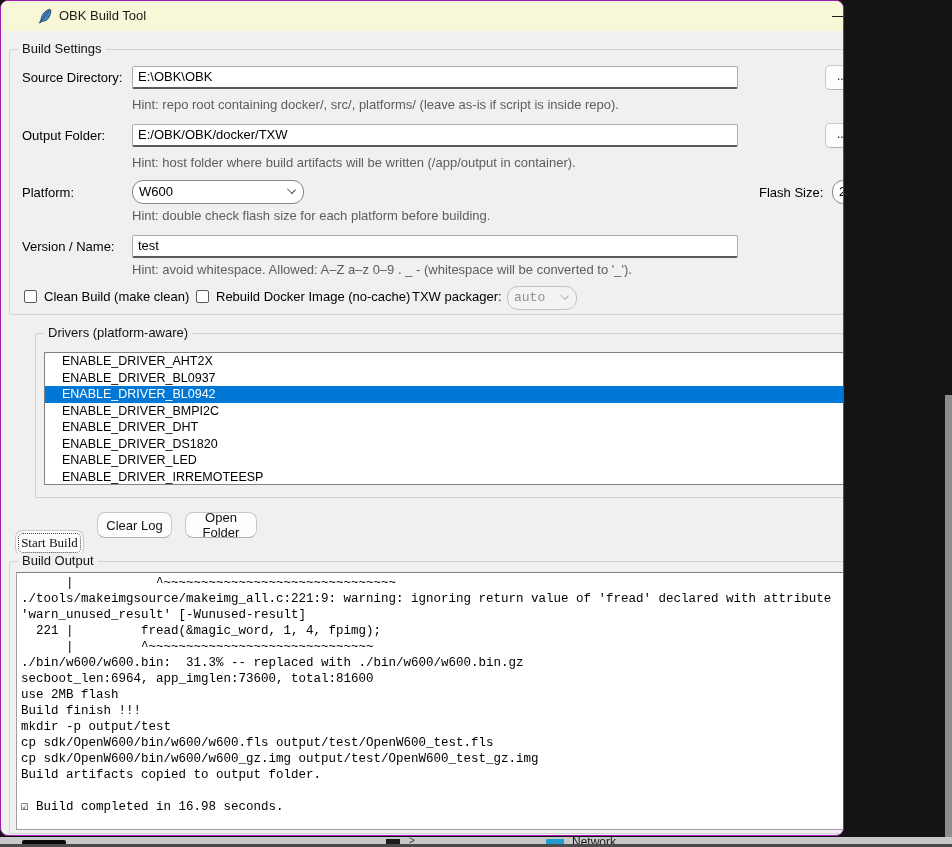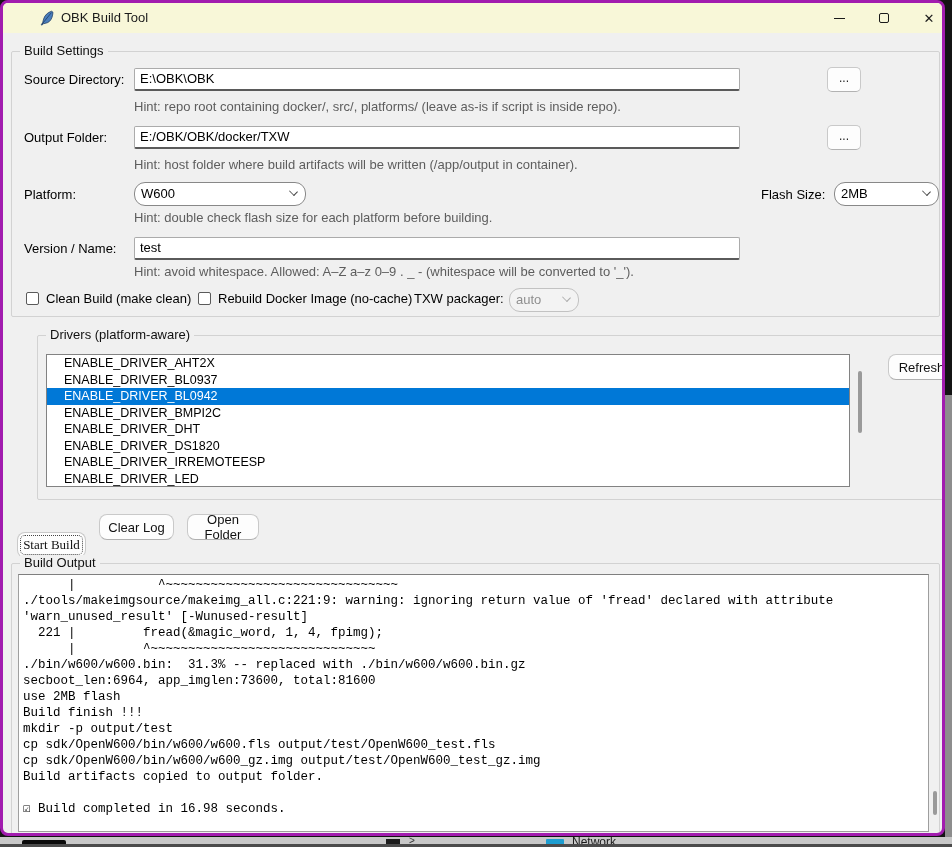--- a/index.html
+++ b/index.html
@@ -1,21 +1,21 @@
 <!DOCTYPE html>
 <html><head>
 <meta charset="utf-8">
 <style>
   * { margin:0; padding:0; box-sizing:border-box; }
   html,body { width:952px; height:847px; overflow:hidden; }
   body { font-family:"Liberation Sans", sans-serif; background:#141414; position:relative; }
 
   .window {
-    position:absolute; left:0; top:0; width:945px; height:836px;
-    background:#f0f0f0; border:3px solid #a21caf; border-radius:8px; overflow:hidden;
+    position:absolute; left:0; top:0; width:844px; height:836px;
+    background:#f0f0f0; border:1px solid #a21caf; border-radius:8px; overflow:hidden;
   }
 
   
   .titlebar { position:absolute; left:0; top:0; width:100%; height:30px; background:#f8f7d8; }
   .app-icon { position:absolute; left:36px; top:7px; width:16px; height:16px; }
   .title-text { position:absolute; left:58px; top:7px; font-size:13px; color:#1a1a1a; }
   .win-btn { position:absolute; top:0; width:32px; height:30px; display:flex; align-items:center; justify-content:center; color:#1a1a1a; }
   .btn-min { left:820px; }
   .btn-max { left:865px; }
   .btn-close { left:910px; }
@@ -48,21 +48,21 @@
     border:1px solid #888; border-radius:11px;
     font-size:13px; color:#000; line-height:22px; padding:0 6px; white-space:nowrap;
   }
   .combo .chev {
     position:absolute; right:7px; top:4px; width:8px; height:8px;
   }
   .chev::before {
     content:""; position:absolute; left:0; top:1px; width:6px; height:6px;
     border-right:1.4px solid #444; border-bottom:1.4px solid #444; transform:rotate(45deg) scale(1,.8);
   }
-  .combo.disabled { background:#f3f3f3; border-color:#c2c2c2; color:#8f8f8f; }
+  .combo.disabled { background:#f3f3f3; border-color:#c2c2c2; color:#8f8f8f;font-family:Liberation Mono, monospace; }
   .combo.disabled .chev::before { border-color:#aaa; }
 
   .cb { position:absolute; width:13px; height:13px; background:#fff; border:1px solid #5a5a5a; border-radius:2px; }
   .cb-label { position:absolute; font-size:13px; color:#000; white-space:nowrap; }
 
   
   .listbox {
     position:absolute; left:8px; top:18px; width:804px; height:133px;
     background:#fff; border:1px solid #828282; overflow:hidden;
   }
@@ -162,22 +162,22 @@
 
   <div class="group g-drivers">
     <span class="group-label">Drivers (platform-aware)</span>
     <div class="listbox">
       <div class="row">ENABLE_DRIVER_AHT2X</div>
       <div class="row">ENABLE_DRIVER_BL0937</div>
       <div class="row sel">ENABLE_DRIVER_BL0942</div>
       <div class="row">ENABLE_DRIVER_BMPI2C</div>
       <div class="row">ENABLE_DRIVER_DHT</div>
       <div class="row">ENABLE_DRIVER_DS1820</div>
+      <div class="row">ENABLE_DRIVER_LED</div>
       <div class="row">ENABLE_DRIVER_IRREMOTEESP</div>
-      <div class="row">ENABLE_DRIVER_LED</div>
     </div>
     <div class="vscroll-thumb" style="left:820px; top:35px; width:4px; height:62px;"></div>
     <div class="push-btn" style="left:850px; top:18px; width:67px;">Refresh</div>
   </div>
 
   <div class="push-btn focused" style="left:14px; top:529px; width:69px;font-family:Liberation Serif, serif;">Start Build</div>
   <div class="push-btn" style="left:96px; top:511px; width:75px;">Clear Log</div>
   <div class="push-btn" style="left:184px; top:511px; width:72px;">Open Folder</div>
 
   <div class="group g-output">

